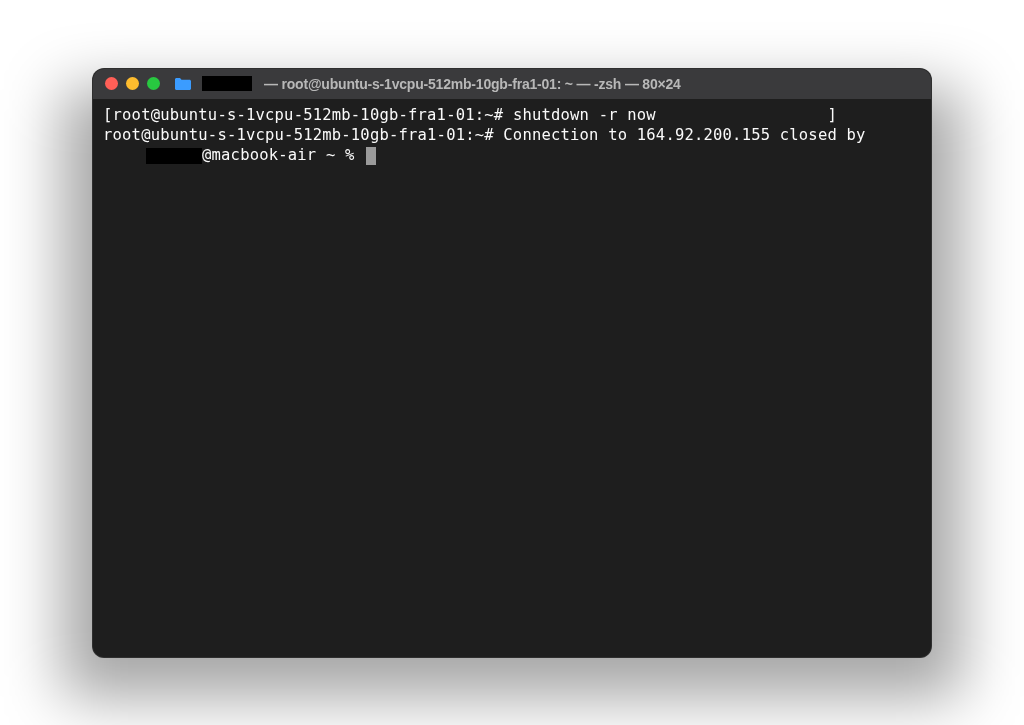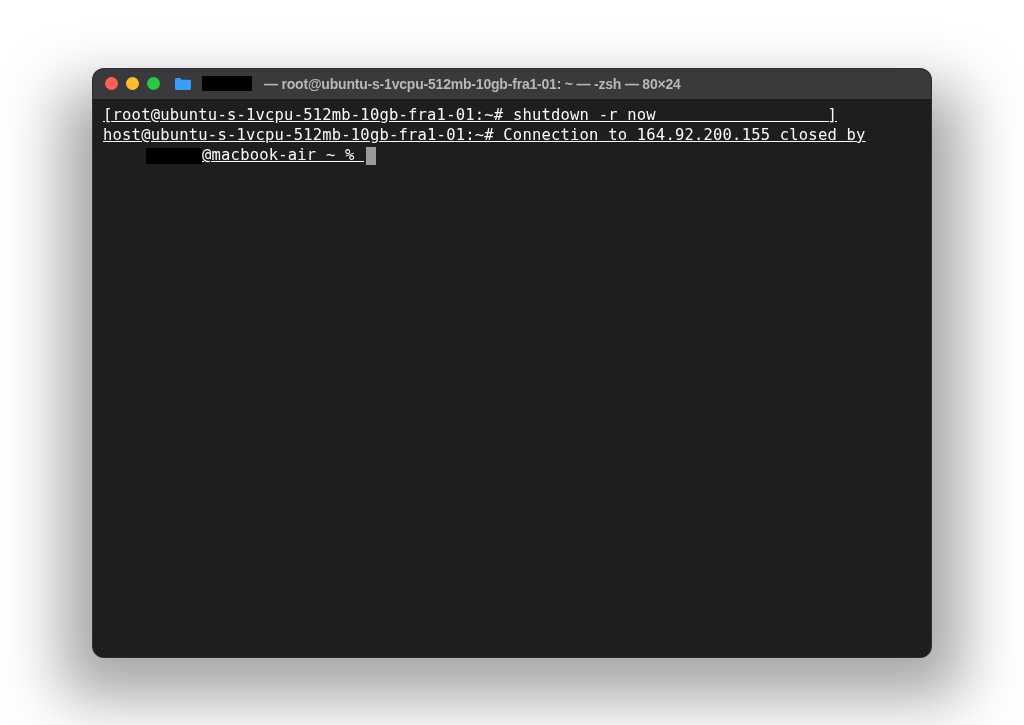--- a/index.html
+++ b/index.html
@@ -95,21 +95,20 @@
       letter-spacing: -0.2px;
     }
     
     .terminal-body {
       padding: 6px 10px;
       color: #fafafa;
       font-size: 15.5px;
       line-height: 1.32;
       font-family: "SF Mono", "Menlo", "Monaco", "Consolas", monospace;
       letter-spacing: 0.2px;
-      text-decoration: underline;
     }
     
     .term-line {
       white-space: pre-wrap;
       word-break: break-all;
     }
     
     .prompt-line {
       display: flex;
       align-items: center;
@@ -149,20 +148,20 @@
         <svg viewBox="0 0 18 14">
           <path d="M1 2.5 C1 1.7 1.7 1 2.5 1 L6 1 L7.5 2.8 L15.5 2.8 C16.3 2.8 17 3.5 17 4.3 L17 11.5 C17 12.3 16.3 13 15.5 13 L2.5 13 C1.7 13 1 12.3 1 11.5 Z" fill="#3b9cff"></path>
         </svg>
       </div>
       <div class="redacted-title"></div>
       <div class="title-text">— root@ubuntu-s-1vcpu-512mb-10gb-fra1-01: ~ — -zsh — 80×24</div>
     </div>
 
     <div class="terminal-body">
       <div class="term-line"><span>[root@ubuntu-s-1vcpu-512mb-10gb-fra1-01:~# </span><span>shutdown -r now</span><span>                  ]</span></div>
-      <div class="term-line">host@ubuntu-s-1vcpu-512mb-10gb-fra1-01:~# Connection to 164.92.200.155 closed by</div>
+      <div class="term-line">root@ubuntu-s-1vcpu-512mb-10gb-fra1-01:~# Connection to 164.92.200.155 closed by</div>
       <div class="term-line prompt-line">
         <span class="redacted-user"></span><span>@macbook-air ~ % </span><span class="cursor-block"></span>
       </div>
     </div>
 
   </div>
 </div>
 
 </body></html>

